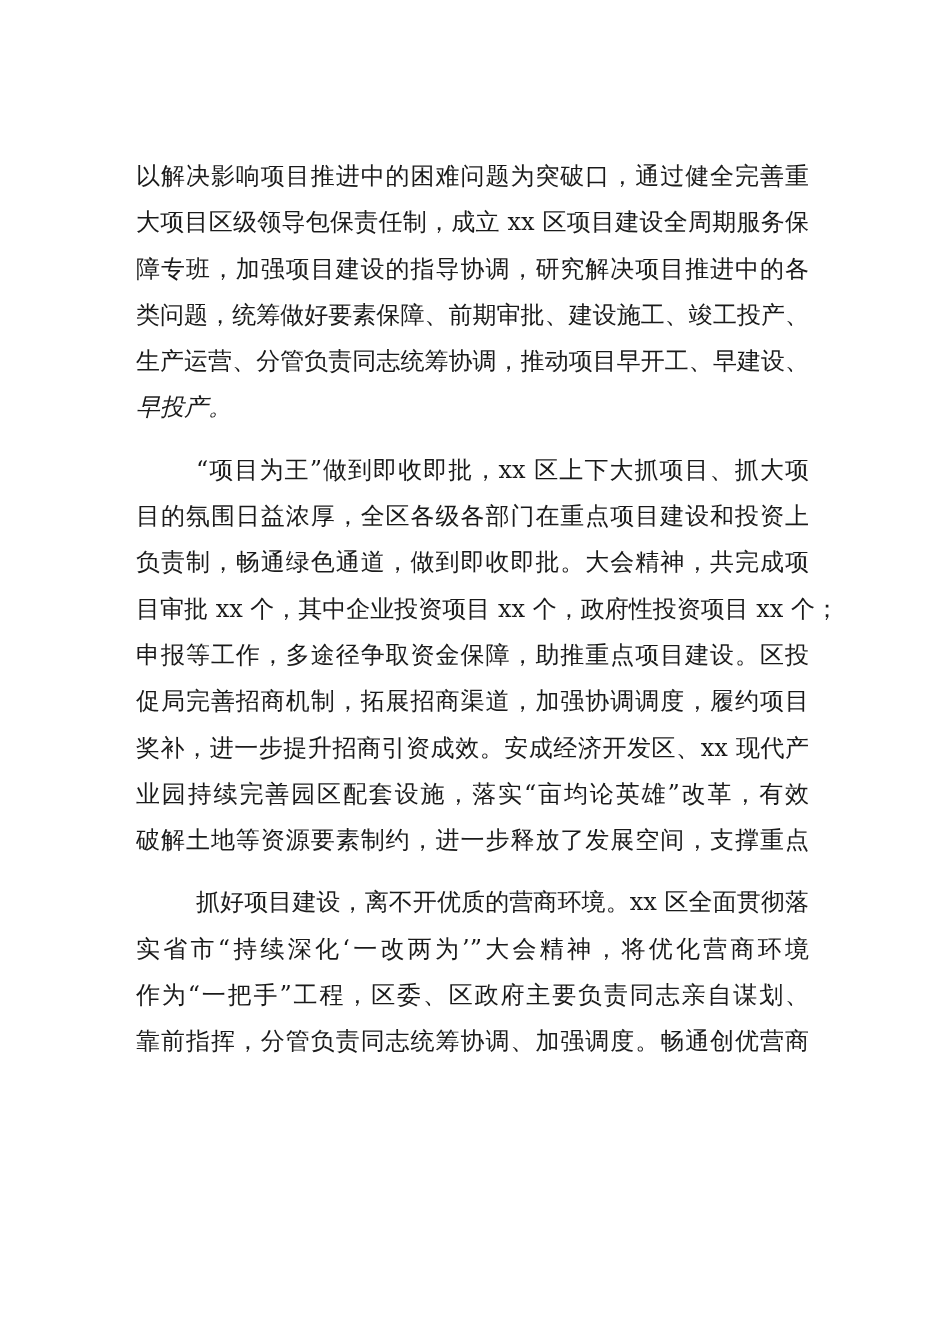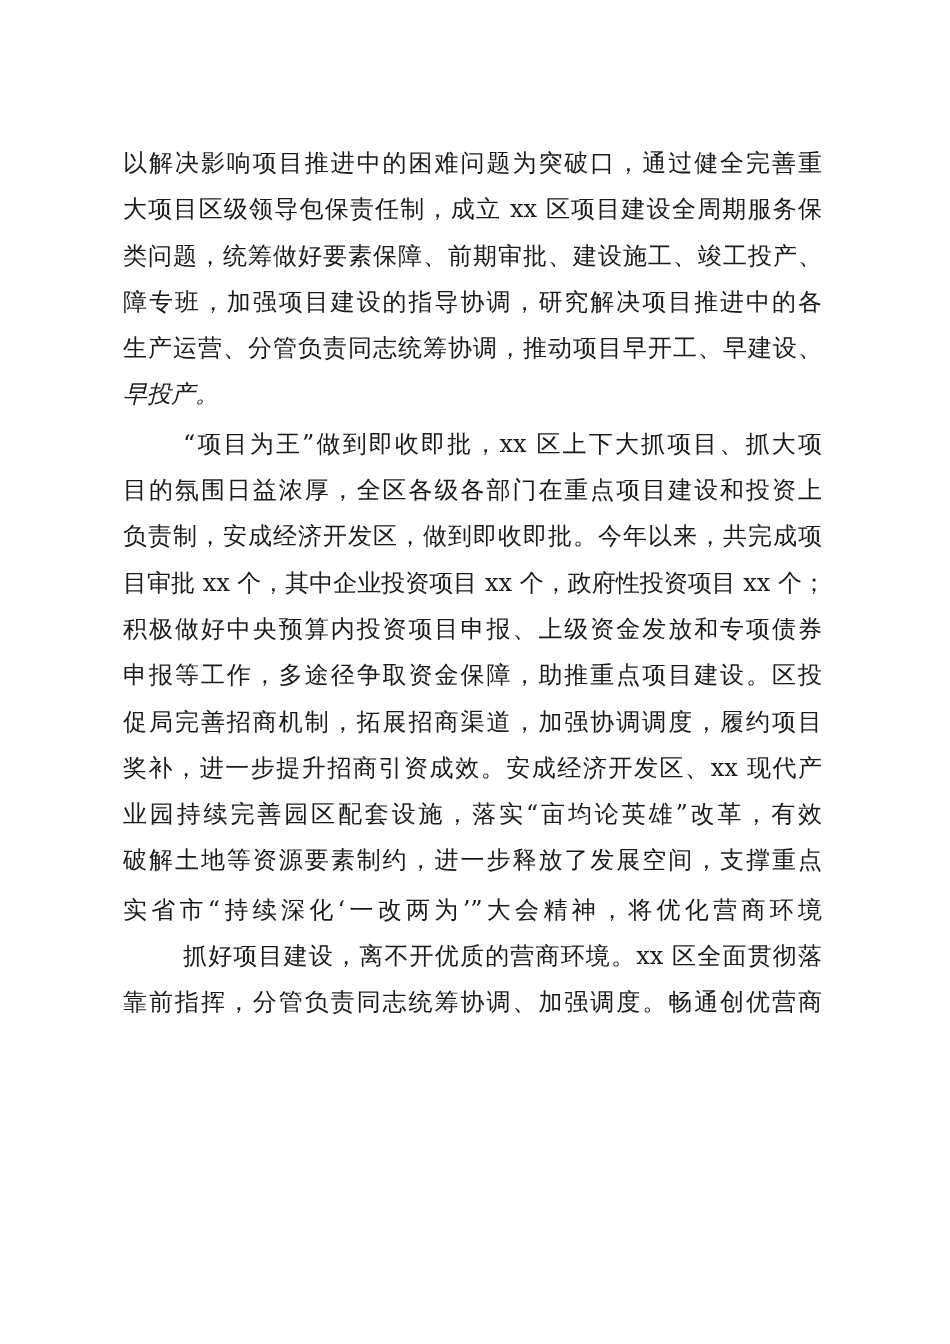--- a/index.html
+++ b/index.html
@@ -4,21 +4,21 @@
 <style>
   html, body { margin: 0; padding: 0; background: #ffffff; }
   body { width: 950px; height: 1344px; position: relative; overflow: hidden; }
   .page {
     position: absolute; left: 0; top: 0; width: 950px; height: 1344px;
     background: #ffffff;
   }
   .content {
     position: absolute; left: 120px; top: 143px; width: 705px;
   }
-  .para { margin: 3px; padding: 0; }
+  .para { margin: 16px; padding: 0; }
   .line {
     display: block;
     height: 46.3px;
     line-height: 34px;
     font-family: "DejaVu Serif", "Liberation Serif", serif;
     font-size: 24px;
     color: #1a1a1a;
     white-space: nowrap;
     text-align: justify;
     text-align-last: justify;
@@ -29,39 +29,39 @@
 </style>
 </head>
 <body>
 
 <div class="page">
   <div class="content">
 
     <div class="para">
       <span class="line">以解决影响项目推进中的困难问题为突破口，通过健全完善重</span>
       <span class="line">大项目区级领导包保责任制，成立 xx 区项目建设全周期服务保</span>
+      <span class="line">障专班，加强项目建设的指导协调，研究解决项目推进中的各</span>
       <span class="line">类问题，统筹做好要素保障、前期审批、建设施工、竣工投产、</span>
-      <span class="line">障专班，加强项目建设的指导协调，研究解决项目推进中的各</span>
       <span class="line">生产运营、分管负责同志统筹协调，推动项目早开工、早建设、</span>
       <span class="line last">早投产。</span>
     </div>
 
     <div class="para">
       <span class="line indent">“项目为王”做到即收即批，xx 区上下大抓项目、抓大项</span>
       <span class="line">目的氛围日益浓厚，全区各级各部门在重点项目建设和投资上</span>
-      <span class="line">负责制，安成经济开发区，做到即收即批。今年以来，共完成项</span>
+      <span class="line">负责制，畅通绿色通道，做到即收即批。大会精神，共完成项</span>
       <span class="line">目审批 xx 个，其中企业投资项目 xx 个，政府性投资项目 xx 个；</span>
-      <span class="line">积极做好中央预算内投资项目申报、上级资金发放和专项债券</span>
       <span class="line">申报等工作，多途径争取资金保障，助推重点项目建设。区投</span>
       <span class="line">促局完善招商机制，拓展招商渠道，加强协调调度，履约项目</span>
       <span class="line">奖补，进一步提升招商引资成效。安成经济开发区、xx 现代产</span>
       <span class="line">业园持续完善园区配套设施，落实“亩均论英雄”改革，有效</span>
       <span class="line">破解土地等资源要素制约，进一步释放了发展空间，支撑重点</span>
     </div>
 
     <div class="para">
+      <span class="line indent">抓好项目建设，离不开优质的营商环境。xx 区全面贯彻落</span>
       <span class="line">实省市“持续深化‘一改两为’”大会精神，将优化营商环境</span>
-      <span class="line indent">抓好项目建设，离不开优质的营商环境。xx 区全面贯彻落</span>
+      <span class="line">作为“一把手”工程，区委、区政府主要负责同志亲自谋划、</span>
       <span class="line">靠前指挥，分管负责同志统筹协调、加强调度。畅通创优营商</span>
     </div>
 
   </div>
 </div>
 
 </body></html>

